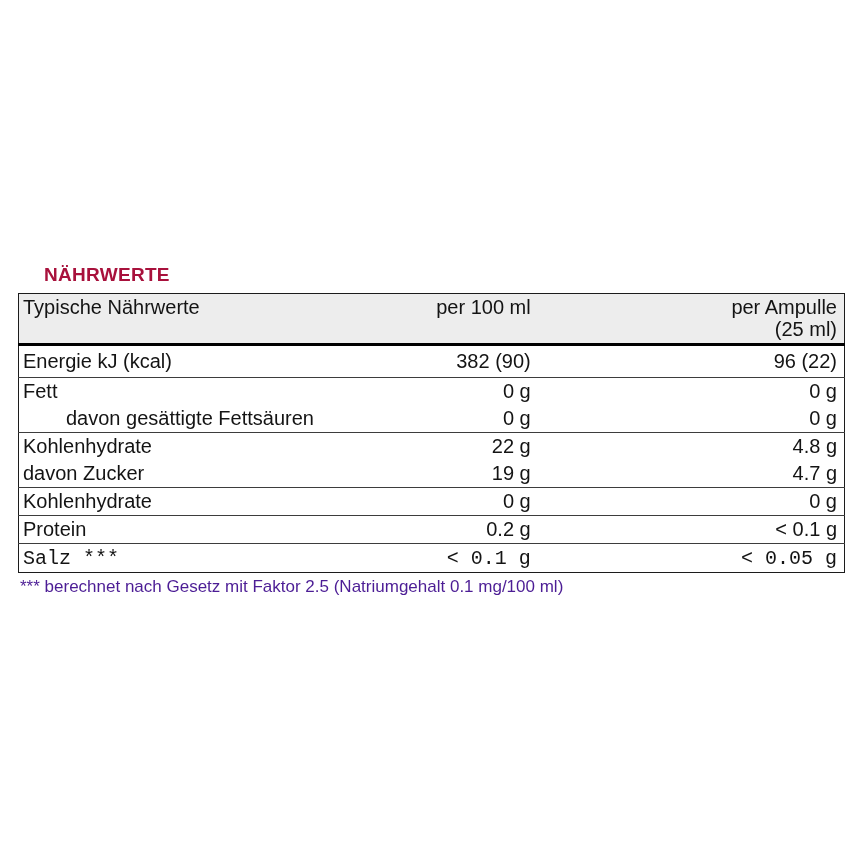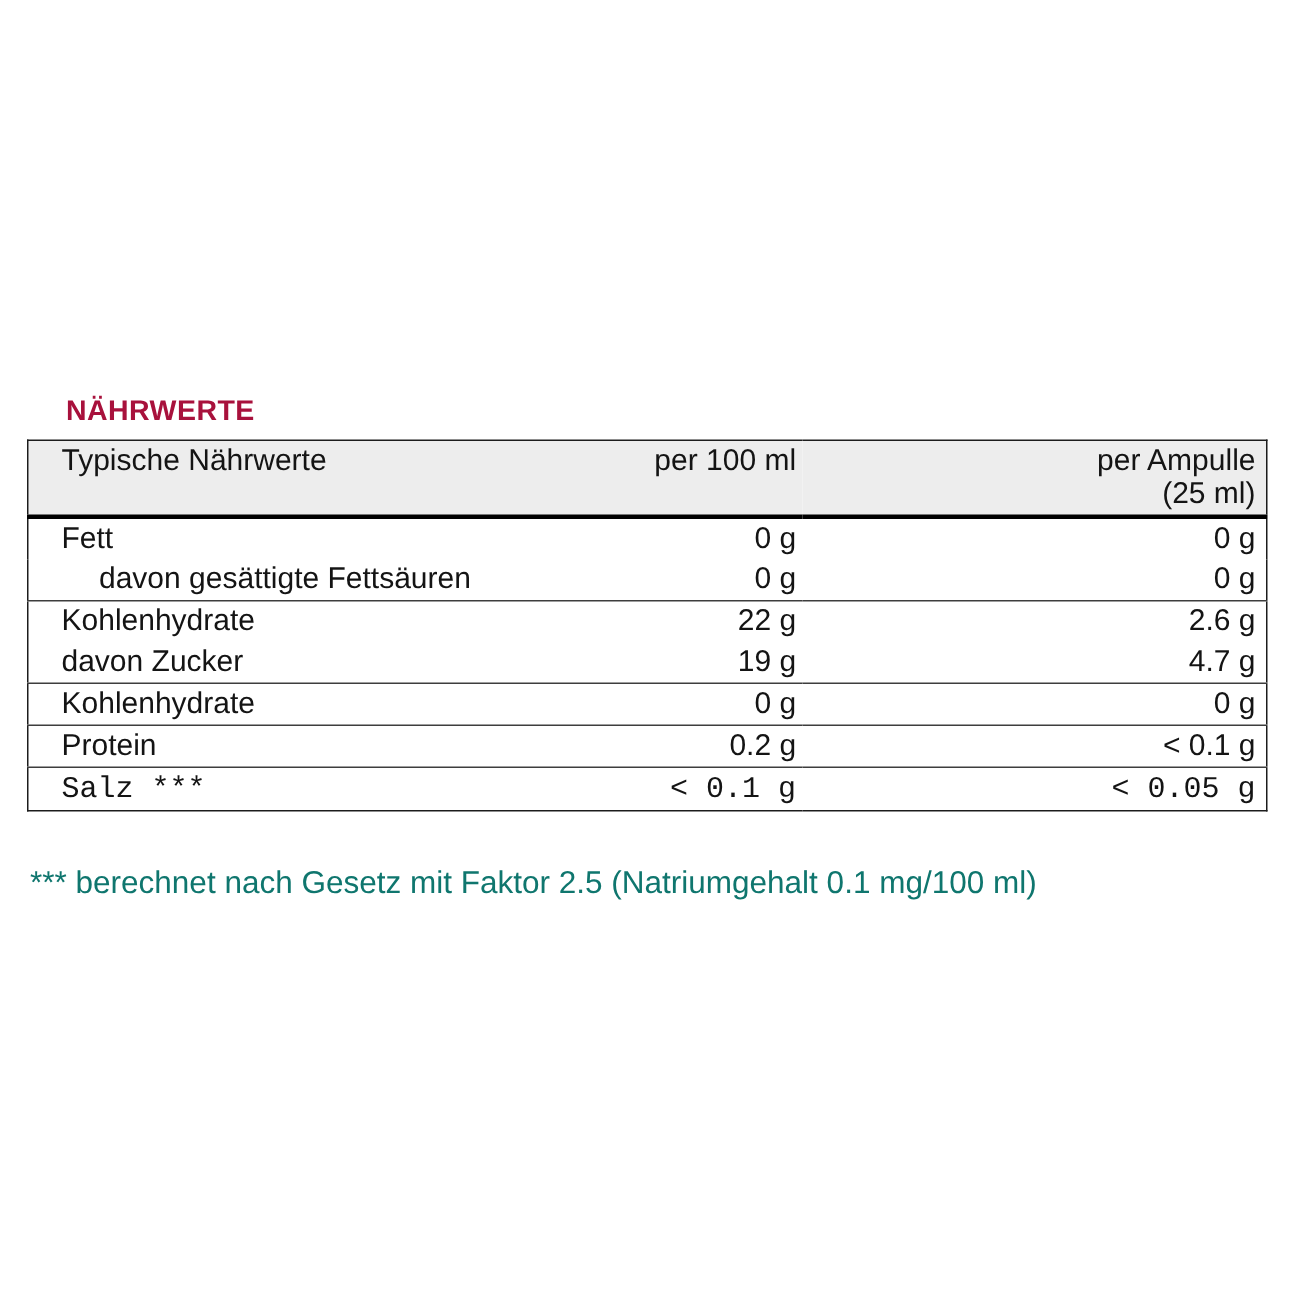--- a/index.html
+++ b/index.html
@@ -41,42 +41,42 @@
 
   thead th {
     background: #ededed;
     font-weight: 400;
     vertical-align: top;
     height: 46px;
     padding-top: 2px;
     border-bottom: 3px solid #000000;
     line-height: 22px;
   }
-  .col-label   { text-align: left;  padding-left: 22px; }
+  .col-label   { text-align: left;  padding-left: 4px; }
   .col-num     { text-align: right; padding-right: 4px; }
   .col-amp     { text-align: right; padding-right: 7px; }
   .hdr-line { display: block; }
 
   tbody td {
     height: 25px;
     vertical-align: middle;
     white-space: nowrap;
     overflow: hidden;
   }
   tr.row-energy td   { height: 29px; }
   tr.row-last td     { height: 26px; font-family: Liberation Mono, monospace; }
   tr.rule td { border-bottom: 1px solid #3d3d3d; }
   td.indent { padding-left: 47px; }
 
   .footnote {
     position: absolute;
     left: 20px;
     top: 577px;
-    font-size: 21px;
-    color: #0f766e;
+    font-size: 17px;
+    color: #4c1d95;
   }
 </style>
 </head>
 <body>
 
 <div class="section-title">NÄHRWERTE</div>
 
 <table class="nutrition">
   <colgroup>
     <col class="c1">
@@ -87,34 +87,39 @@
     <tr>
       <th class="col-label">Typische Nährwerte</th>
       <th class="col-num">per 100 ml</th>
       <th class="col-amp">
         <span class="hdr-line">per Ampulle</span>
         <span class="hdr-line">(25 ml)</span>
       </th>
     </tr>
   </thead>
   <tbody>
+    <tr class="row-energy rule">
+      <td class="col-label">Energie kJ (kcal)</td>
+      <td class="col-num">382 (90)</td>
+      <td class="col-amp">96 (22)</td>
+    </tr>
     <tr>
       <td class="col-label">Fett</td>
       <td class="col-num">0 g</td>
       <td class="col-amp">0 g</td>
     </tr>
     <tr class="rule">
       <td class="col-label indent">davon gesättigte Fettsäuren</td>
       <td class="col-num">0 g</td>
       <td class="col-amp">0 g</td>
     </tr>
     <tr>
       <td class="col-label">Kohlenhydrate</td>
       <td class="col-num">22 g</td>
-      <td class="col-amp">2.6 g</td>
+      <td class="col-amp">4.8 g</td>
     </tr>
     <tr class="rule">
       <td class="col-label">davon Zucker</td>
       <td class="col-num">19 g</td>
       <td class="col-amp">4.7 g</td>
     </tr>
     <tr class="rule">
       <td class="col-label">Kohlenhydrate</td>
       <td class="col-num">0 g</td>
       <td class="col-amp">0 g</td>

